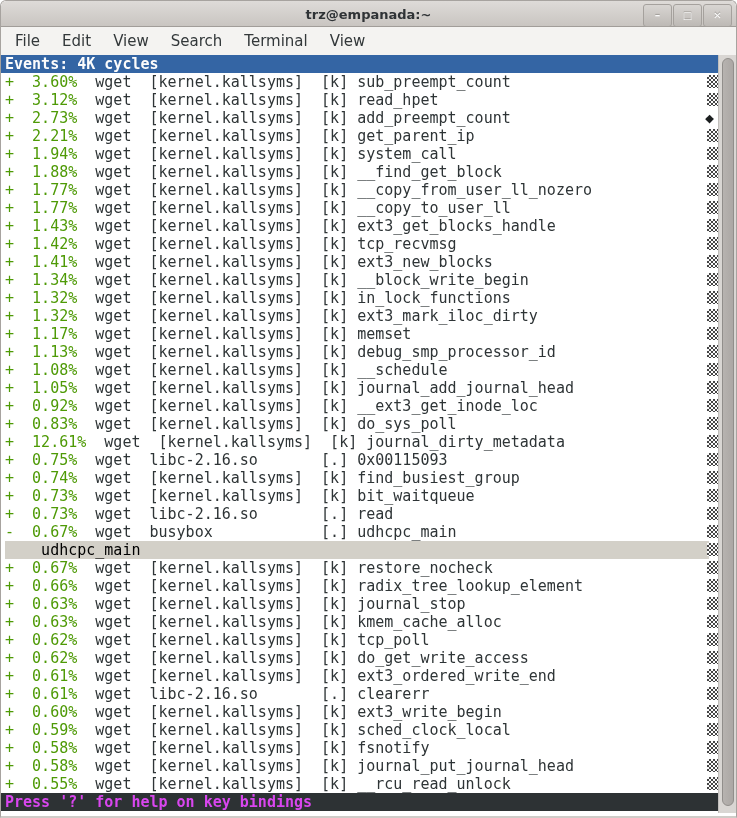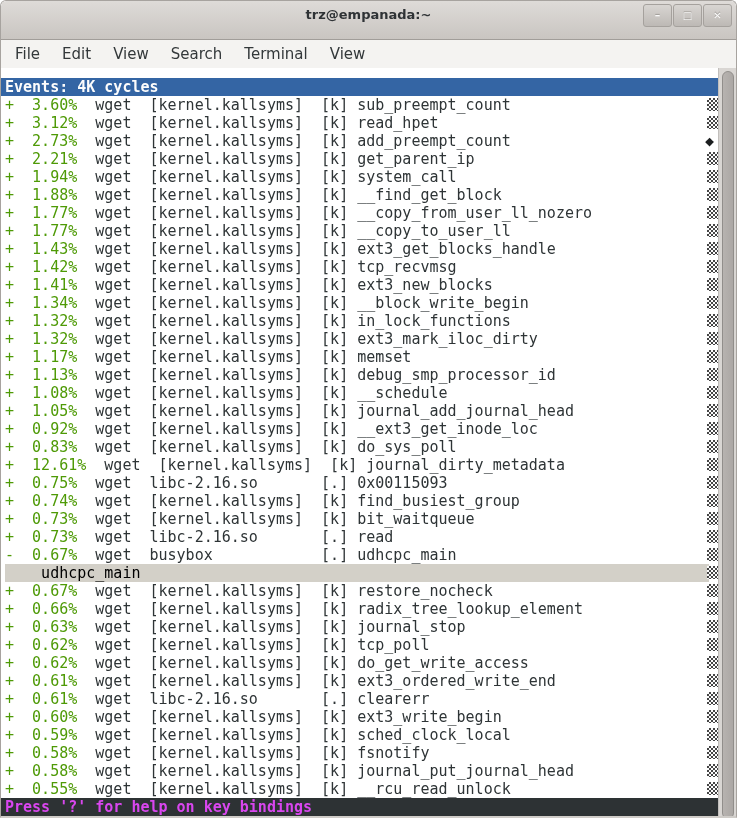--- a/index.html
+++ b/index.html
@@ -6,21 +6,21 @@
   html,body { background:#ffffff; }
   .window {
     position:relative; width:737px; height:818px;
     border:1px solid #a7a39f; border-bottom:2px solid #cfccc8;
     border-radius:6px 6px 0 0;
     font-family:"DejaVu Sans", sans-serif;
     overflow:hidden; background:#ffffff;
   }
   
   .titlebar {
-    position:relative; height:39px;
+    position:relative; height:26px;
     background:linear-gradient(#dedbd8, #c9c5c1);
     border-bottom:1px solid #a19d99;
     border-radius:5px 5px 0 0;
   }
   .title {
     position:absolute; left:0; right:0; top:6px;
     text-align:center; font-size:13px; font-weight:bold; color:#2f3336;
   }
   .winbtns { position:absolute; right:4px; top:3px; display:flex; }
   .winbtn {
@@ -32,21 +32,21 @@
     text-shadow:0 -1px 0 #9a9692;
   }
   
   .menubar {
     height:28px; background:#f4f3f1;
     display:flex; align-items:center; padding-left:6px;
   }
   .menu-item { font-size:15px; color:#33383a; padding:4px 8px; margin-right:6px; }
   
   .term { position:relative; height:758px; background:#ffffff; }
-  .content { position:absolute; left:0; top:0; width:717px; padding-top:10px; }
+  .content { position:absolute; left:0; top:0; width:717px; padding-top:0; }
   .line {
     position:relative; height:18px; padding-left:4px;
     font:15px/18px "DejaVu Sans Mono", monospace;
     white-space:pre; color:#2e3436; overflow:hidden;
   }
   .hdr  { background:#3465a4; color:#fcfcfc; font-weight:bold; }
   .stat { background:#2d3234; color:#d946ef;font-weight:bold; }
   .green { color:#4e9a06; }
   .selbg { background:#d3d0c8; color:#000000;margin-top:34px; }
   .marker {
@@ -125,20 +125,21 @@
           <div class="line"><span class="green">+  12.61%</span><span>  wget  [kernel.kallsyms]  [k] journal_dirty_metadata</span><span class="marker"></span></div>
           <div class="line"><span class="green">+  0.75%</span><span>  wget  libc-2.16.so       [.] 0x00115093</span><span class="marker"></span></div>
           <div class="line"><span class="green">+  0.74%</span><span>  wget  [kernel.kallsyms]  [k] find_busiest_group</span><span class="marker"></span></div>
           <div class="line"><span class="green">+  0.73%</span><span>  wget  [kernel.kallsyms]  [k] bit_waitqueue</span><span class="marker"></span></div>
           <div class="line"><span class="green">+  0.73%</span><span>  wget  libc-2.16.so       [.] read</span><span class="marker"></span></div>
           <div class="line"><span class="green">-  0.67%</span><span>  wget  busybox            [.] udhcpc_main</span><span class="marker"></span></div>
           <div class="line"><span class="selbg">    udhcpc_main                                                               </span><span class="marker"></span></div>
           <div class="line"><span class="green">+  0.67%</span><span>  wget  [kernel.kallsyms]  [k] restore_nocheck</span><span class="marker"></span></div>
           <div class="line"><span class="green">+  0.66%</span><span>  wget  [kernel.kallsyms]  [k] radix_tree_lookup_element</span><span class="marker"></span></div>
           <div class="line"><span class="green">+  0.63%</span><span>  wget  [kernel.kallsyms]  [k] journal_stop</span><span class="marker"></span></div>
+          <div class="line"><span class="green">+  0.63%</span><span>  wget  [kernel.kallsyms]  [k] kmem_cache_alloc</span><span class="marker"></span></div>
           <div class="line"><span class="green">+  0.62%</span><span>  wget  [kernel.kallsyms]  [k] tcp_poll</span><span class="marker"></span></div>
           <div class="line"><span class="green">+  0.62%</span><span>  wget  [kernel.kallsyms]  [k] do_get_write_access</span><span class="marker"></span></div>
           <div class="line"><span class="green">+  0.61%</span><span>  wget  [kernel.kallsyms]  [k] ext3_ordered_write_end</span><span class="marker"></span></div>
           <div class="line"><span class="green">+  0.61%</span><span>  wget  libc-2.16.so       [.] clearerr</span><span class="marker"></span></div>
           <div class="line"><span class="green">+  0.60%</span><span>  wget  [kernel.kallsyms]  [k] ext3_write_begin</span><span class="marker"></span></div>
           <div class="line"><span class="green">+  0.59%</span><span>  wget  [kernel.kallsyms]  [k] sched_clock_local</span><span class="marker"></span></div>
           <div class="line"><span class="green">+  0.58%</span><span>  wget  [kernel.kallsyms]  [k] fsnotify</span><span class="marker"></span></div>
           <div class="line"><span class="green">+  0.58%</span><span>  wget  [kernel.kallsyms]  [k] journal_put_journal_head</span><span class="marker"></span></div>
           <div class="line"><span class="green">+  0.55%</span><span>  wget  [kernel.kallsyms]  [k] __rcu_read_unlock</span><span class="marker"></span></div>
         </div>

